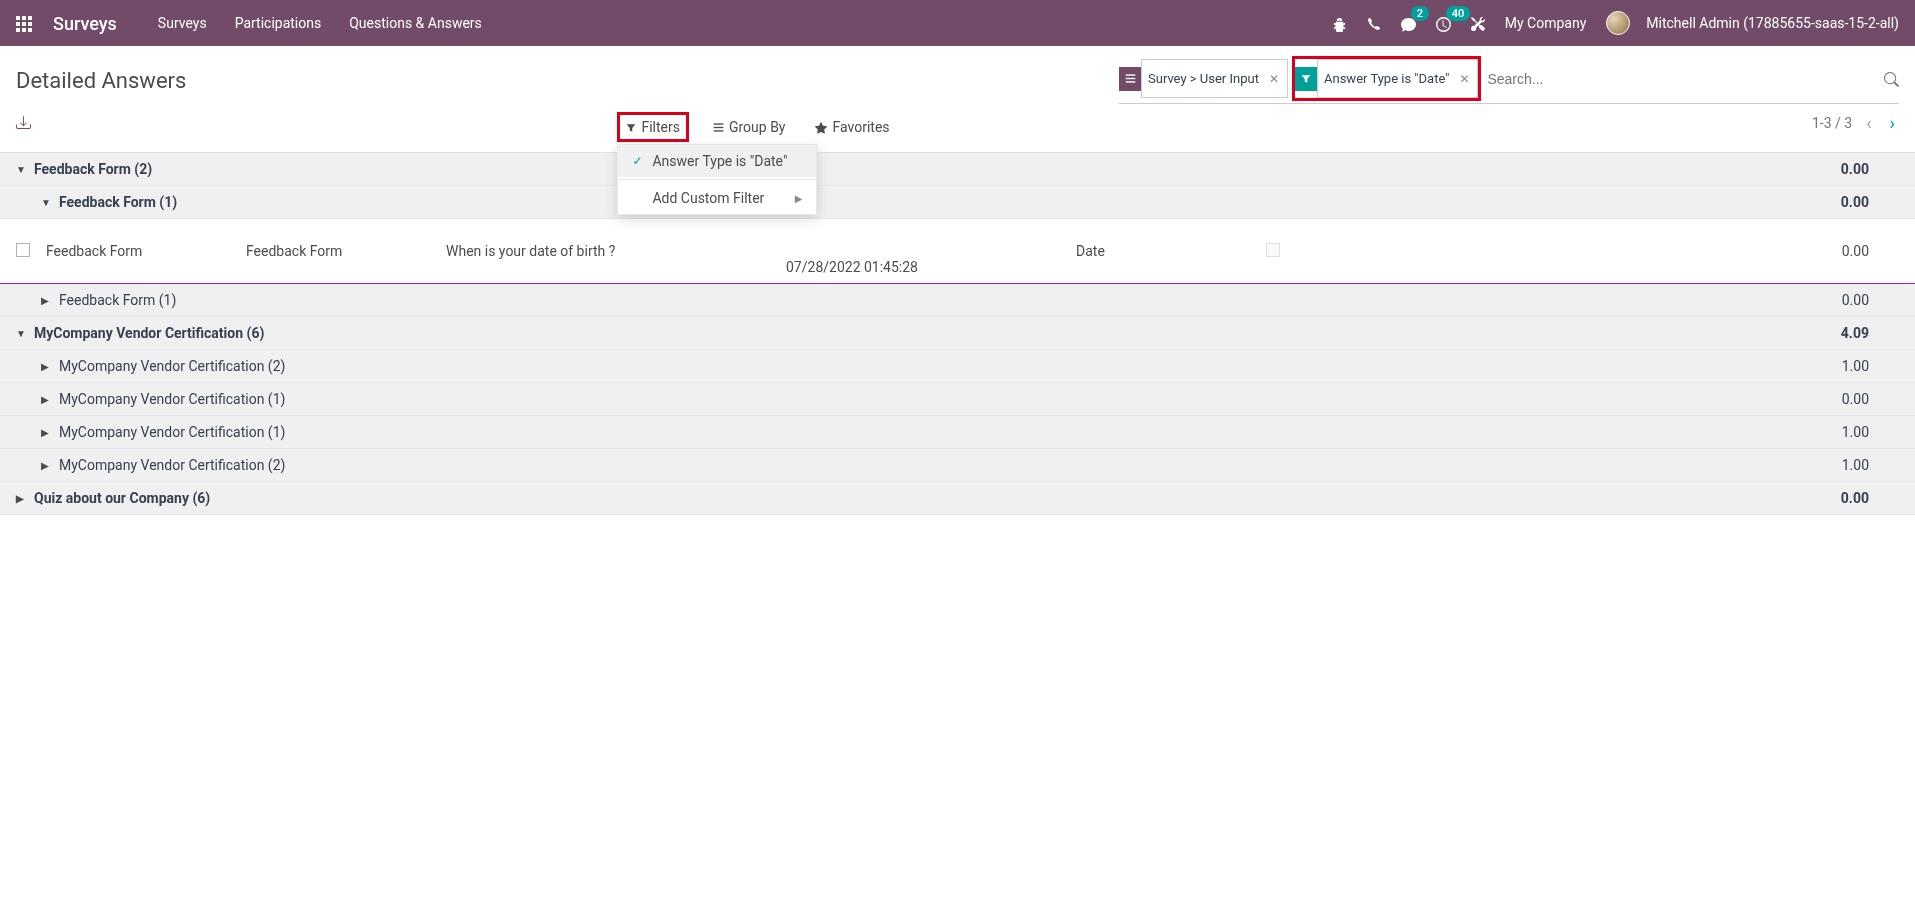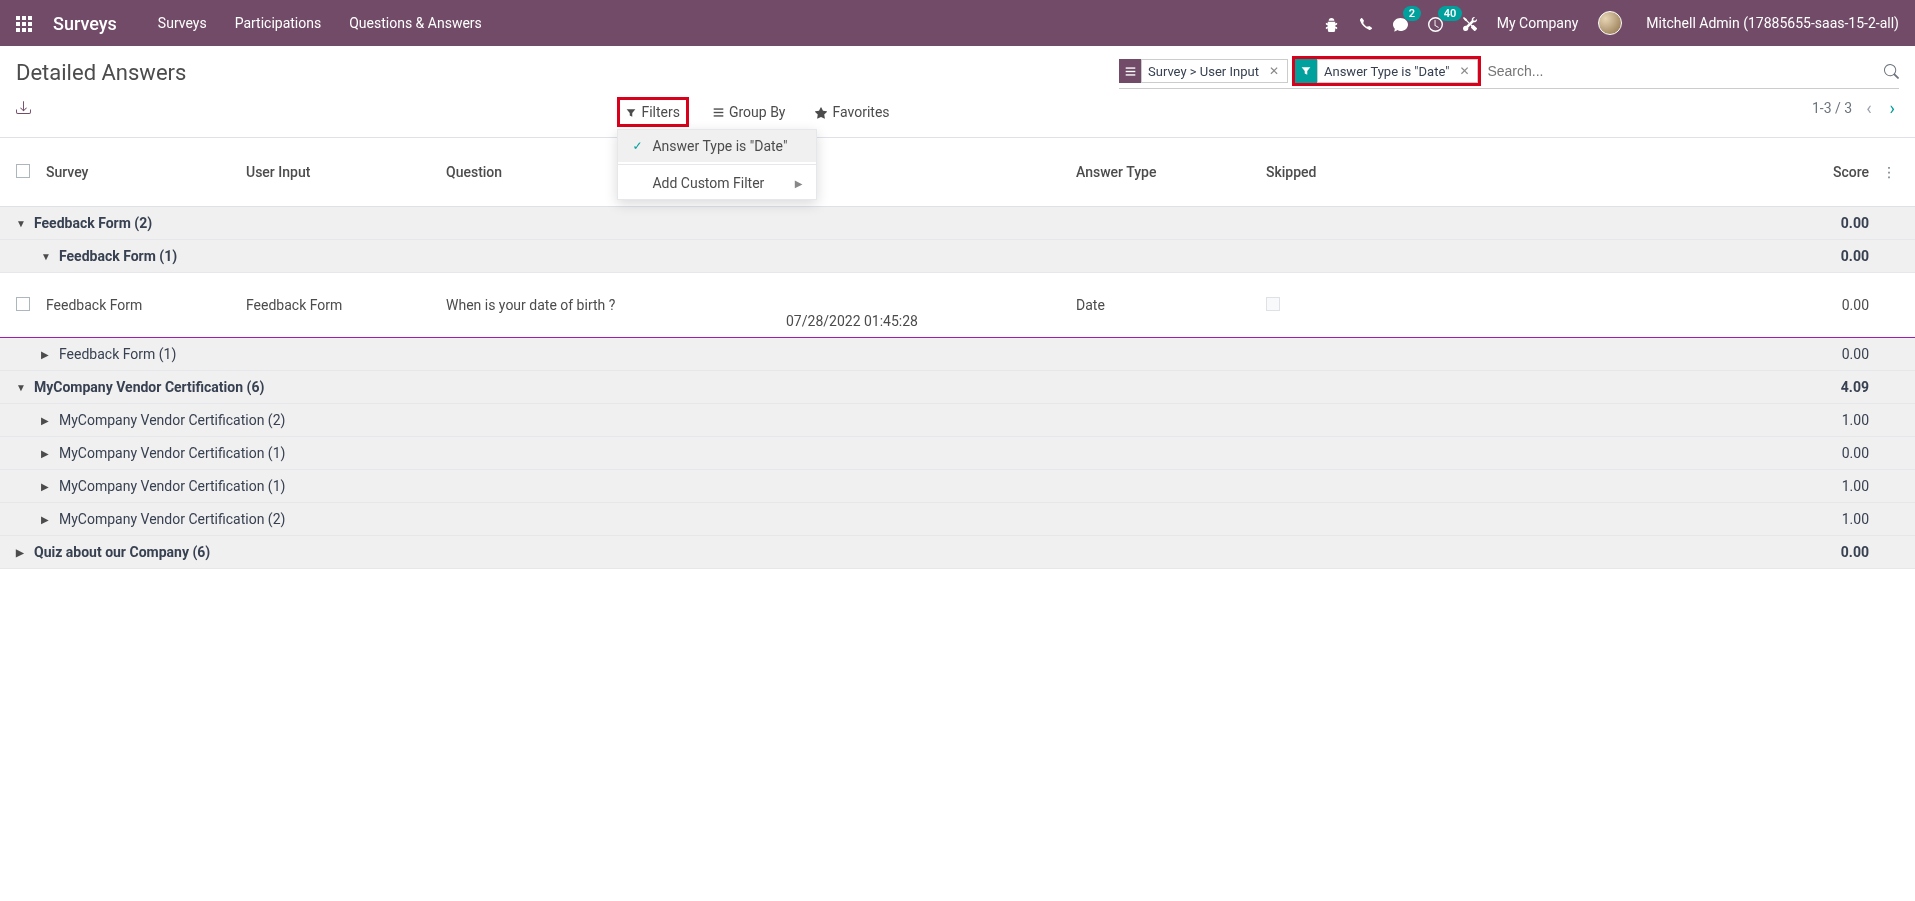--- a/index.html
+++ b/index.html
@@ -8,33 +8,33 @@
 
 .navbar { background: #714b67; color: #fff; height: 46px; display: flex; align-items: center; padding: 0 16px; justify-content: space-between; }
 .navbar-left { display: flex; align-items: center; gap: 21px; }
 .apps-icon { font-size: 16px; }
 .app-title { font-size: 18px; font-weight: 500; }
 .nav-links { display: flex; gap: 28px; margin-left: 20px; }
 .nav-links span { font-size: 14px; cursor: pointer; }
 .navbar-right { display: flex; align-items: center; gap: 20px; }
 .nav-icon { position: relative; font-size: 15px; cursor: pointer; }
 .badge { position: absolute; top: -8px; left: 10px; background: #00a09d; color: #fff; border-radius: 10px; padding: 1px 6px; font-size: 11px; font-weight: 600; }
-.user-area { display: flex; align-items: center; gap: 24px; }
+.user-area { display: flex; align-items: center; gap: 16px; }
 .avatar { width: 24px; height: 24px; border-radius: 50%; background: radial-gradient(circle at 30% 30%, #e8d5b5, #8b6f47); border: 1px solid #fff; }
 
 
 .control-panel { padding: 10px 16px; border-bottom: 1px solid #dee2e6; }
 .cp-top { display: flex; align-items: center; justify-content: space-between; margin-bottom: 8px; }
 .breadcrumb-title { font-size: 22px; color: #4c4c4c; }
 .search-area { display: flex; align-items: center; border-bottom: 1px solid #ccc; padding-bottom: 2px; flex: 0 0 auto; width: 780px; }
 .facet { display: inline-flex; align-items: center; margin-right: 4px; font-size: 13px; }
 .facet-icon { display: inline-flex; align-items: center; justify-content: center; width: 22px; height: 24px; color: #fff; font-size: 11px; }
 .facet-icon.groupby { background: #714b67; }
 .facet-icon.filter { background: #00a09d; }
-.facet-label { display: inline-flex; align-items: center; height: 24px; padding: 0 4px 0 6px; border: 1px solid #ccc; gap: 6px; }
+.facet-label { display: inline-flex; align-items: center; height: 39px; padding: 0 4px 0 6px; border: 1px solid #ccc; gap: 6px; }
 .facet-close { color: #888; font-size: 12px; cursor: pointer; padding: 0 4px; }
 .highlight-box { border: 3px solid #d9001b; padding: 0; }
 .search-input { border: none; outline: none; font-size: 14px; padding: 2px 6px; flex: 1; color: #888; }
 .search-icon { color: #6c757d; margin-left: auto; }
 
 .cp-bottom { display: flex; align-items: flex-start; justify-content: space-between; }
 .cp-left { display: flex; align-items: center; gap: 16px; }
 .export-btn { color: #714b67; font-size: 16px; cursor: pointer; }
 .opt-btn { display: inline-flex; align-items: center; gap: 5px; font-size: 14px; color: #4c4c4c; cursor: pointer; padding: 4px 6px; }
 .opt-btn .oicon { font-size: 11px; }
@@ -230,31 +230,20 @@
     </div>
     <div class="pager">
       <span>1-3 / 3</span>
       <span class="pager-arrow">‹</span>
       <span class="pager-arrow active">›</span>
     </div>
   </div>
 </div>
 
 <div class="list-view">
-  <div class="list-header">
-    <div class="col-check"><span class="checkbox"></span></div>
-    <div class="col-survey">Survey</div>
-    <div class="col-user">User Input</div>
-    <div class="col-question">Question</div>
-    <div class="col-created">C</div>
-    <div class="col-type">Answer Type</div>
-    <div class="col-skipped">Skipped</div>
-    <div class="col-score">Score</div>
-    <div class="col-opt">⋮</div>
-  </div>
   <div id="rows-container">
       <div class="group-row level-1" style="font-weight: 700;">
         <div class="group-label">
           <span class="group-caret">▼</span>
           <span>Feedback Form (2)</span>
         </div>
         <div class="group-score">0.00</div>
       </div>
       <div class="group-row level-2" style="font-weight: 700;">
         <div class="group-label">

